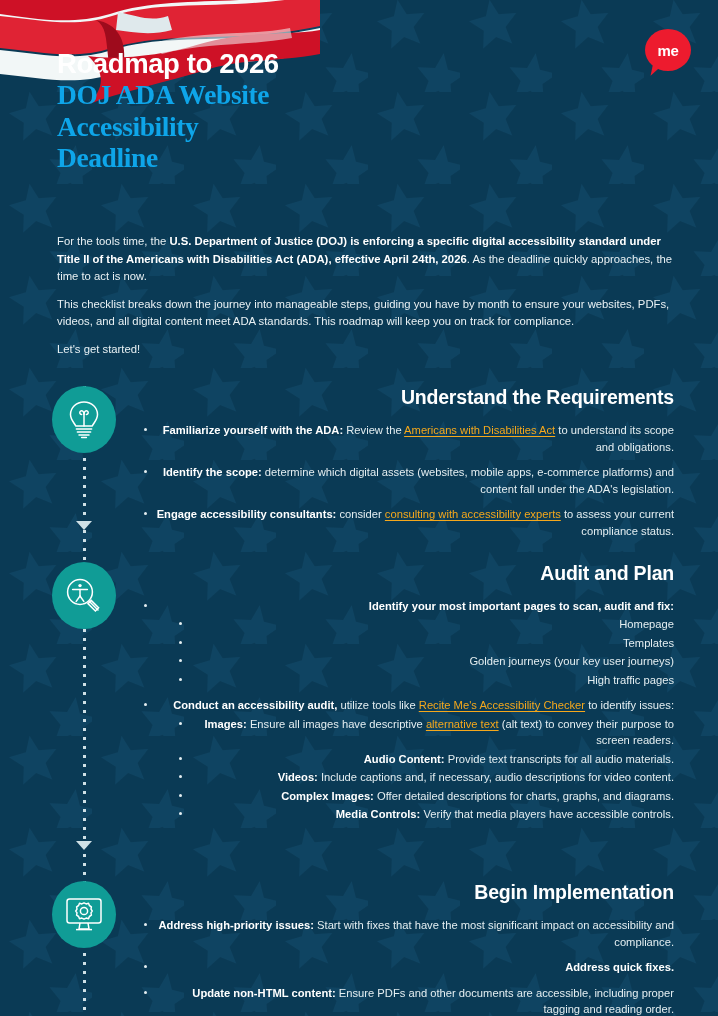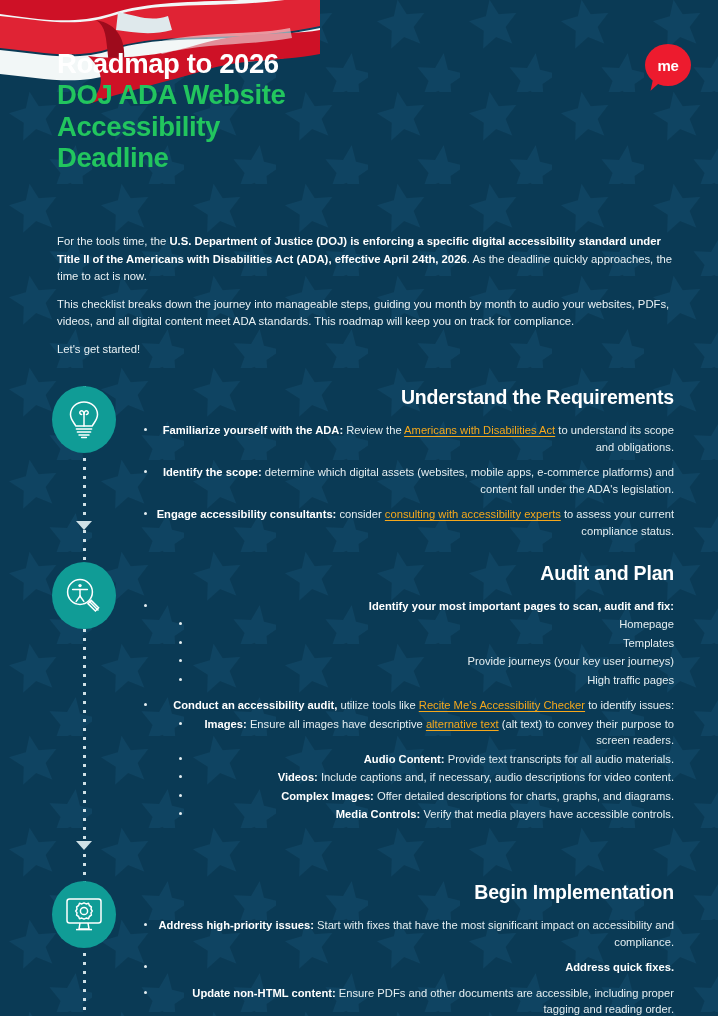--- a/index.html
+++ b/index.html
@@ -30,21 +30,21 @@
     top: 0; left: 0;
     width: 320px;
     height: 120px;
     z-index: 2;
     pointer-events: none;
   }
 
   
   #logo {
     position: absolute;
-    top: 44px;
+    top: 29px;
     right: 27px;
     width: 46px;
     height: 52px;
     z-index: 5;
     text-align: center;
   }
   #logo .bubble {
     position: absolute;
     top: 0; left: 0;
     width: 46px; height: 42px;
@@ -86,21 +86,21 @@
 
   #title-block { width: 275px; flex: none; }
 
   .title-line {
     font-size: 27.5px;
     font-weight: bold;
     line-height: 1.14;
     letter-spacing: -0.4px;
   }
   .title-white { color: #ffffff; }
-  .title-gold  { color: #22c55e; }
+  .title-gold  { color: #0ea5e9; font-family: Liberation Serif, serif; }
 
   #intro-block {
     flex: 1;
     padding-top: 6px;
     color: #e9f1f4;
     font-size: 11.3px;
     line-height: 1.52;
   }
   #intro-block p { margin-bottom: 11px; }
   #intro-block p:last-child { margin-bottom: 0; }
@@ -264,21 +264,21 @@
 
 <div id="header">
   <div id="title-block">
     <div class="title-line title-white">Roadmap to 2026</div>
     <div class="title-line title-gold">DOJ ADA Website</div>
     <div class="title-line title-gold">Accessibility</div>
     <div class="title-line title-gold">Deadline</div>
   </div>
   <div id="intro-block">
       <p><span>For the tools time, the </span><span class="b">U.S. Department of Justice (DOJ) is enforcing a specific digital accessibility standard under Title II of the Americans with Disabilities Act (ADA), effective April 24th, 2026</span><span>. As the deadline quickly approaches, the time to act is now.</span></p>
-      <p><span>This checklist breaks down the journey into manageable steps, guiding you month by month to audio your websites, PDFs, videos, and all digital content meet ADA standards. This roadmap will keep you on track for compliance.</span></p>
+      <p><span>This checklist breaks down the journey into manageable steps, guiding you have by month to ensure your websites, PDFs, videos, and all digital content meet ADA standards. This roadmap will keep you on track for compliance.</span></p>
       <p><span>Let's get started!</span></p>
     </div>
 </div>
 
 <div id="timeline">
   <div class="dotted-rail"></div>
   <div class="arrow-down" style="top:135px"></div>
   <div class="arrow-down" style="top:455px"></div>
 
   <div class="section" id="sec-1">
@@ -320,21 +320,21 @@
           <path d="M23 26.6 L30.4 34 L33.6 30.8 L26.2 23.4 Z"></path>
         </svg>
       </div>
     </div>
     <div class="content-col">
       <div class="section-heading">Audit and Plan</div>
       <ul class="lvl1">
           <li><span class="b">Identify your most important pages to scan, audit and fix:</span><ul class="lvl2">
               <li><span>Homepage</span></li>
               <li><span>Templates</span></li>
-              <li><span>Provide journeys (your key user journeys)</span></li>
+              <li><span>Golden journeys (your key user journeys)</span></li>
               <li><span>High traffic pages</span></li>
             </ul></li>
           <li><span class="b">Conduct an accessibility audit,</span><span> utilize tools like </span><a class="lnk" href="#">Recite Me's Accessibility Checker</a><span> to identify issues:</span><ul class="lvl2">
               <li><span class="b">Images:</span><span> Ensure all images have descriptive </span><a class="lnk" href="#">alternative text</a><span> (alt text) to convey their purpose to screen readers.</span></li>
               <li><span class="b">Audio Content:</span><span> Provide text transcripts for all audio materials.</span></li>
               <li><span class="b">Videos:</span><span> Include captions and, if necessary, audio descriptions for video content.</span></li>
               <li><span class="b">Complex Images:</span><span> Offer detailed descriptions for charts, graphs, and diagrams.</span></li>
               <li><span class="b">Media Controls:</span><span> Verify that media players have accessible controls.</span></li>
             </ul></li>
         </ul>

